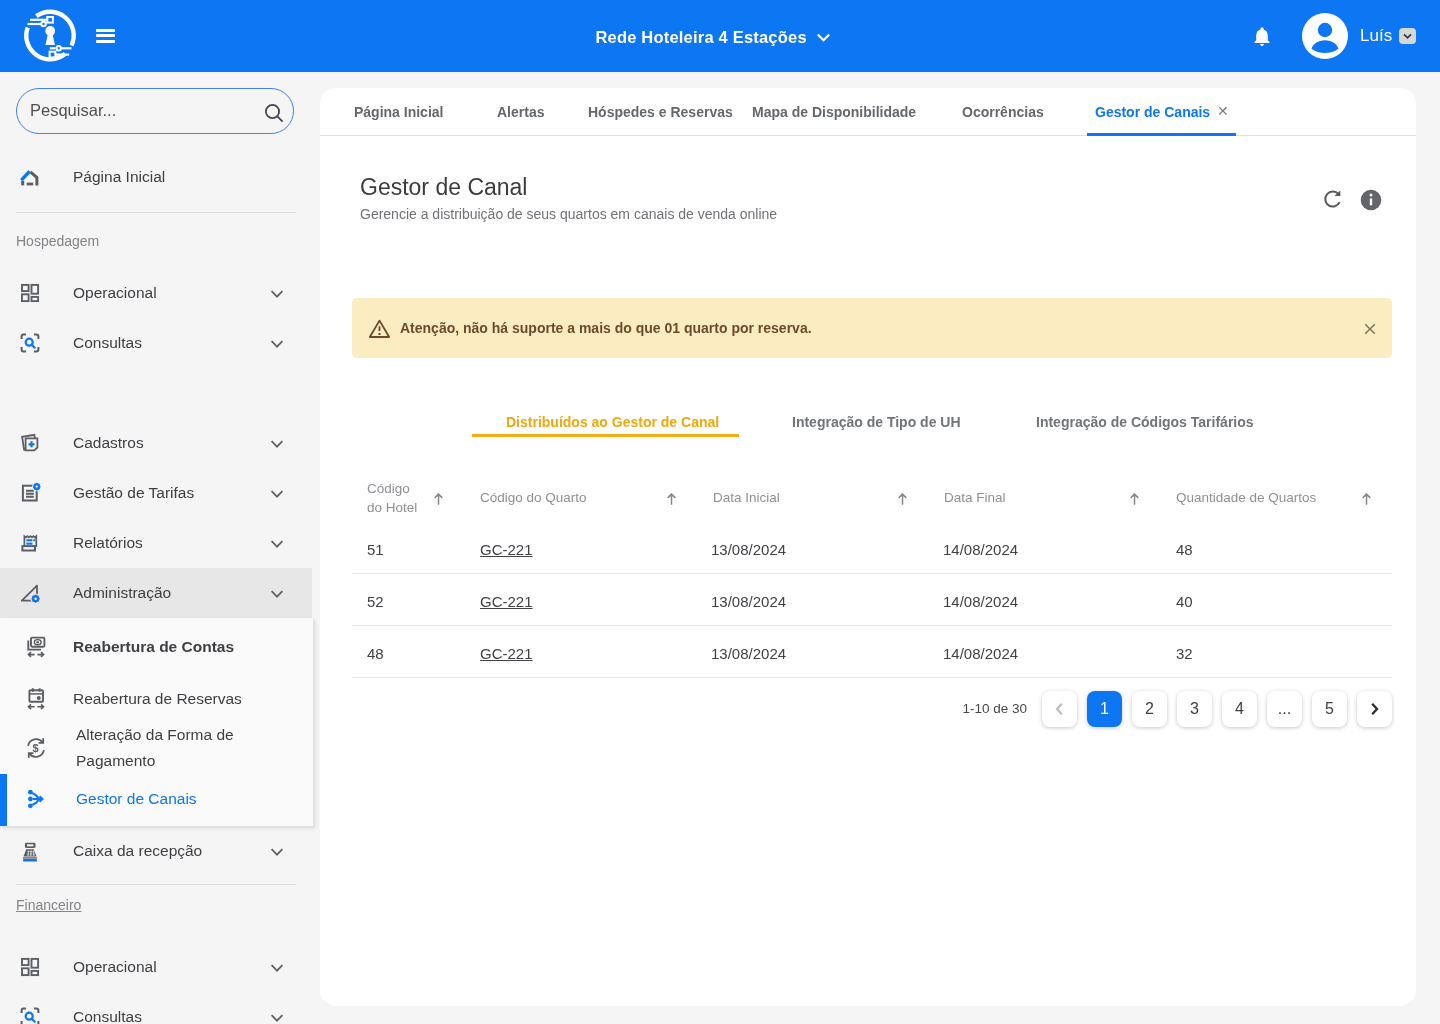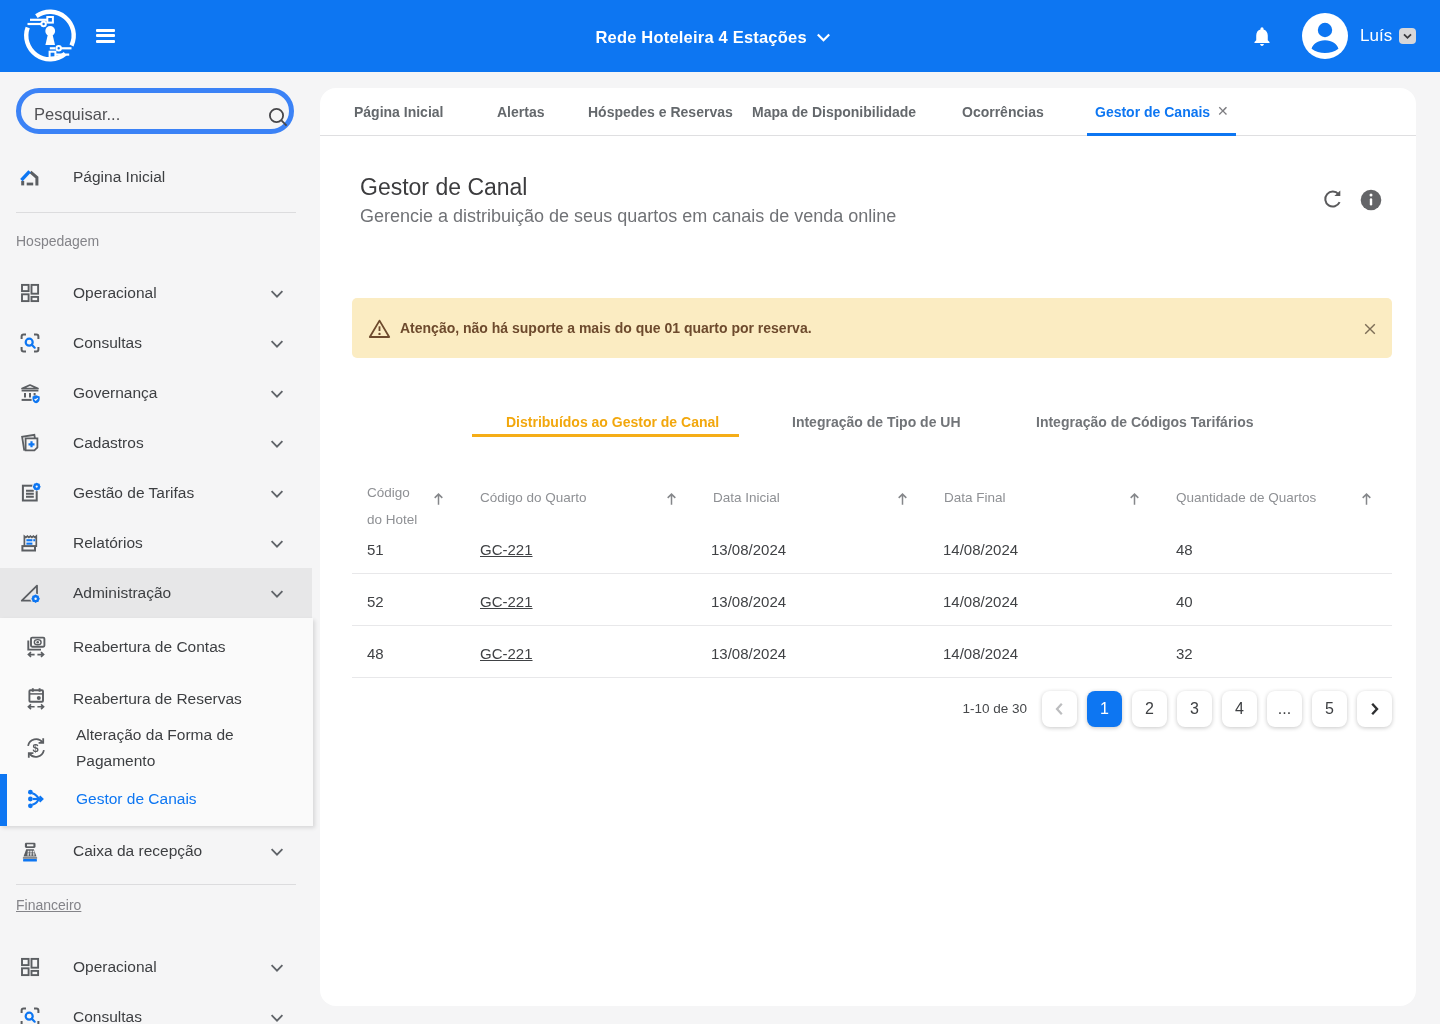--- a/index.html
+++ b/index.html
@@ -11,41 +11,41 @@
 .topbar { position:absolute; left:0; top:0; width:1440px; height:72px; background:#0d76f2; }
 .topbar .title { position:absolute; left:0; right:0; top:28px; padding-right:14px; text-align:center; color:#fff; font-size:16.5px; font-weight:700; letter-spacing:.2px; }
 .hamb { position:absolute; left:96px; top:29px; width:19px; }
 .hamb div { height:2.6px; background:#fff; border-radius:1px; margin-bottom:2.9px; }
 .lname { position:absolute; left:1360px; top:26px; color:#fff; font-size:17px; font-weight:400; }
 .lcaret { position:absolute; left:1399px; top:28px; width:17px; height:16px; background:#d7d7d9; border-radius:4px; }
 .avatar { position:absolute; left:1302px; top:13px; width:46px; height:46px; border-radius:50%; background:#fff; }
 
 
 .sidebar { position:absolute; left:0; top:72px; width:312px; bottom:0; background:#f5f5f6; }
-.search { position:absolute; left:16px; top:16px; width:278px; height:46px; border:5px solid #3b82f6; border-radius:23px; }
+.search { position:absolute; left:16px; top:16px; width:278px; height:46px; border:1px solid #3b82f6; border-radius:23px; }
 .search span { position:absolute; left:13px; top:12px; font-size:16.5px; color:#515155; }
 .navitem { position:absolute; left:0; width:312px; height:50px; }
 .navitem .ic { position:absolute; left:18px; top:13px; width:24px; height:24px; }
 .navitem .tx { position:absolute; left:73px; top:16px; font-size:15.5px; color:#3d3f42; }
 .navitem .ch { position:absolute; left:270px; top:19px; width:14px; height:14px; }
 .navsub .ic { left:24px; }
 .seclabel { position:absolute; left:16px; font-size:14px; color:#848489; font-weight:400; }
 .sdivider { position:absolute; left:16px; width:280px; height:1px; background:#dcdcde; }
 .hl { background:#e7e7e8; }
 .submenu { position:absolute; left:0; top:546px; width:313px; height:208px; background:#fafafa; box-shadow:2px 2px 4px rgba(0,0,0,.12); }
 .bluebar { position:absolute; left:0; top:702px; width:7px; height:52px; background:#0d76f2; }
 
 
 .card { position:absolute; left:320px; top:88px; width:1096px; height:918px; background:#fff; border-radius:16px; }
 .ttab { position:absolute; top:16px; font-size:14px; font-weight:700; color:#64686c; white-space:nowrap; }
 .tabline { position:absolute; left:0; top:47px; width:1096px; height:1px; background:#dfdfe1; }
 .tabind { position:absolute; left:767px; top:45px; width:149px; height:3px; background:#0d76f2; }
 
 h1 { position:absolute; left:40px; top:86px; font-size:23px; font-weight:500; color:#3c3c3e; }
-.subt { position:absolute; left:40px; top:118px; font-size:18px; color:#707276; }
+.subt { position:absolute; left:40px; top:118px; font-size:14px; color:#707276; }
 
 .banner { position:absolute; left:32px; top:210px; width:1040px; height:60px; background:#fbecc2; border-radius:5px; }
 .banner .btx { position:absolute; left:48px; top:22px; font-size:14px; font-weight:700; color:#6d4a2d; }
 
 .itab { position:absolute; top:326px; font-size:14px; font-weight:700; color:#717478; white-space:nowrap; }
 .itab.act { color:#f2a70c; }
 .itabind { position:absolute; left:152px; top:346px; width:267px; height:3px; background:#f5ad17; }
 
 .th { position:absolute; font-size:13.5px; color:#8e9094; }
 .td { position:absolute; font-size:15px; color:#404245; }
@@ -138,34 +138,20 @@
           <path d="M20.4 16 V18.4 Q20.4 20.4 18.4 20.4 H16" stroke="#5b5e62" stroke-width="2"></path>
           <path d="M8 20.4 H5.6 Q3.6 20.4 3.6 18.4 V16" stroke="#5b5e62" stroke-width="2"></path>
           <circle cx="11.2" cy="11.2" r="3.5" stroke="#0d76f2" stroke-width="2.2"></circle>
           <path d="M13.8 13.8 L16.7 16.7" stroke="#0d76f2" stroke-width="2.2" stroke-linecap="round"></path>
         </svg></span>
       <span class="tx">Consultas</span>
       <span class="ch"><svg width="14" height="14" viewBox="0 0 14 14" fill="none">
           <path d="M1.6 4.2 L7 9.7 L12.4 4.2" stroke="#5f6368" stroke-width="1.8"></path>
         </svg></span>
     </div>
-  <div class="navitem" style="top:296px;">
-      <span class="ic"><svg width="24" height="24" viewBox="0 0 24 24" fill="none">
-          <path d="M4 7.6 L12 4 L20 7.6 Z" stroke="#5b5e62" stroke-width="1.7" stroke-linejoin="round"></path>
-          <path d="M3.6 9.7 H20.4" stroke="#5b5e62" stroke-width="1.6"></path>
-          <path d="M7 12 V16.5 M12 12 V16.5 M16.6 12 V14.6" stroke="#5b5e62" stroke-width="2"></path>
-          <path d="M3.6 18.9 H13.6" stroke="#5b5e62" stroke-width="2"></path>
-          <path d="M18.1 14.2 l3.6 1.3 v2.5 c0 2.2-1.5 3.6-3.6 4.3 c-2.1-.7-3.6-2.1-3.6-4.3 v-2.5 z" fill="#0d76f2"></path>
-          <path d="M16.6 18 l1.1 1.1 2-2" stroke="#fafafa" stroke-width="1.2" fill="none"></path>
-        </svg></span>
-      <span class="tx">Governança</span>
-      <span class="ch"><svg width="14" height="14" viewBox="0 0 14 14" fill="none">
-          <path d="M1.6 4.2 L7 9.7 L12.4 4.2" stroke="#5f6368" stroke-width="1.8"></path>
-        </svg></span>
-    </div>
   <div class="navitem" style="top:396px;">
       <span class="ic"><svg width="24" height="24" viewBox="0 0 24 24" fill="none">
           <rect x="4.9" y="4.7" width="13.8" height="14.8" stroke="#5b5e62" stroke-width="2"></rect>
           <path d="M8 9.7 H15.8 M8 12.7 H15.8 M8 15.7 H15.8" stroke="#5b5e62" stroke-width="2"></path>
           <circle cx="18.7" cy="5.6" r="4.6" fill="#f5f5f6"></circle>
           <rect x="15.7" y="2.6" width="6.1" height="6.1" rx="1" fill="#0d76f2"></rect>
           <rect x="15.7" y="2.6" width="6.1" height="6.1" rx="1" fill="#0d76f2" transform="rotate(45 18.7 5.6)"></rect>
           <circle cx="18.7" cy="5.6" r="1.1" fill="#fafafa"></circle>
         </svg></span>
       <span class="tx">Gestão de Tarifas</span>
@@ -204,21 +190,21 @@
           <rect x="14.3" y="14.5" width="6.5" height="6.5" rx="1" fill="#0d76f2"></rect>
           <rect x="14.3" y="14.5" width="6.5" height="6.5" rx="1" fill="#0d76f2" transform="rotate(45 17.6 17.8)"></rect>
           <circle cx="17.6" cy="17.8" r="1.2" fill="#fafafa"></circle>
         </svg></span>
       <span class="tx">Administração</span>
       <span class="ch"><svg width="14" height="14" viewBox="0 0 14 14" fill="none">
           <path d="M1.6 4.2 L7 9.7 L12.4 4.2" stroke="#5f6368" stroke-width="1.8"></path>
         </svg></span>
     </div>
   <div class="submenu"></div>
-  <div class="navitem navsub" style="top:550px;">
+  <div class="navitem navsub" style="top:550px;font-weight:bold;">
       <span class="ic"><svg width="26" height="28" viewBox="0 0 26 28" fill="none" style="margin:-2px 0 0 -1px;">
           <rect x="8" y="4.6" width="13.4" height="9.2" rx="1.2" stroke="#5b5e62" stroke-width="1.9"></rect>
           <ellipse cx="14.7" cy="9.2" rx="3.4" ry="2.6" stroke="#5b5e62" stroke-width="1.4"></ellipse>
           <circle cx="14.7" cy="9.2" r="1.3" fill="#5b5e62"></circle>
           <path d="M5.3 7.6 V16.6 H18" stroke="#5b5e62" stroke-width="1.9"></path>
           <path d="M11.6 21.6 H5.6 M8 19.2 L5.4 21.6 L8 24" stroke="#5b5e62" stroke-width="1.6"></path>
           <path d="M14.4 21.6 H20.4 M18 19.2 L20.6 21.6 L18 24" stroke="#5b5e62" stroke-width="1.6"></path>
         </svg></span>
       <span class="tx">Reabertura de Contas</span>
     </div>
@@ -343,21 +329,21 @@
     <svg width="14" height="14" viewBox="0 0 14 14" style="position:absolute;left:1011px;top:24px;">
         <path d="M2.2 2.2 L11.8 11.8 M11.8 2.2 L2.2 11.8" stroke="#7d6e57" stroke-width="1.4"></path>
       </svg>
   </div>
 
   <div class="itab act" style="left:186px;">Distribuídos ao Gestor de Canal</div>
   <div class="itab" style="left:472px;">Integração de Tipo de UH</div>
   <div class="itab" style="left:716px;">Integração de Códigos Tarifários</div>
   <div class="itabind"></div>
 
-  <div class="th" style="left:47px; top:391px; line-height:27px;">Código<br>do Hotel</div>
+  <div class="th" style="left:47px; top:391px; line-height:19px;">Código<br>do Hotel</div>
   <div class="th" style="left:160px; top:402px;">Código do Quarto</div>
   <div class="th" style="left:393px; top:402px;">Data Inicial</div>
   <div class="th" style="left:624px; top:402px;">Data Final</div>
   <div class="th" style="left:856px; top:402px;">Quantidade de Quartos</div>
   <span class="sort" style="left:112px;"><svg width="13" height="15" viewBox="0 0 13 15" fill="none">
         <path d="M6.5 13.8 V3.2 M2.7 6.9 L6.5 3.1 L10.3 6.9" stroke="#85878a" stroke-width="1.5"></path>
       </svg></span>
   <span class="sort" style="left:345px;"><svg width="13" height="15" viewBox="0 0 13 15" fill="none">
         <path d="M6.5 13.8 V3.2 M2.7 6.9 L6.5 3.1 L10.3 6.9" stroke="#85878a" stroke-width="1.5"></path>
       </svg></span>

